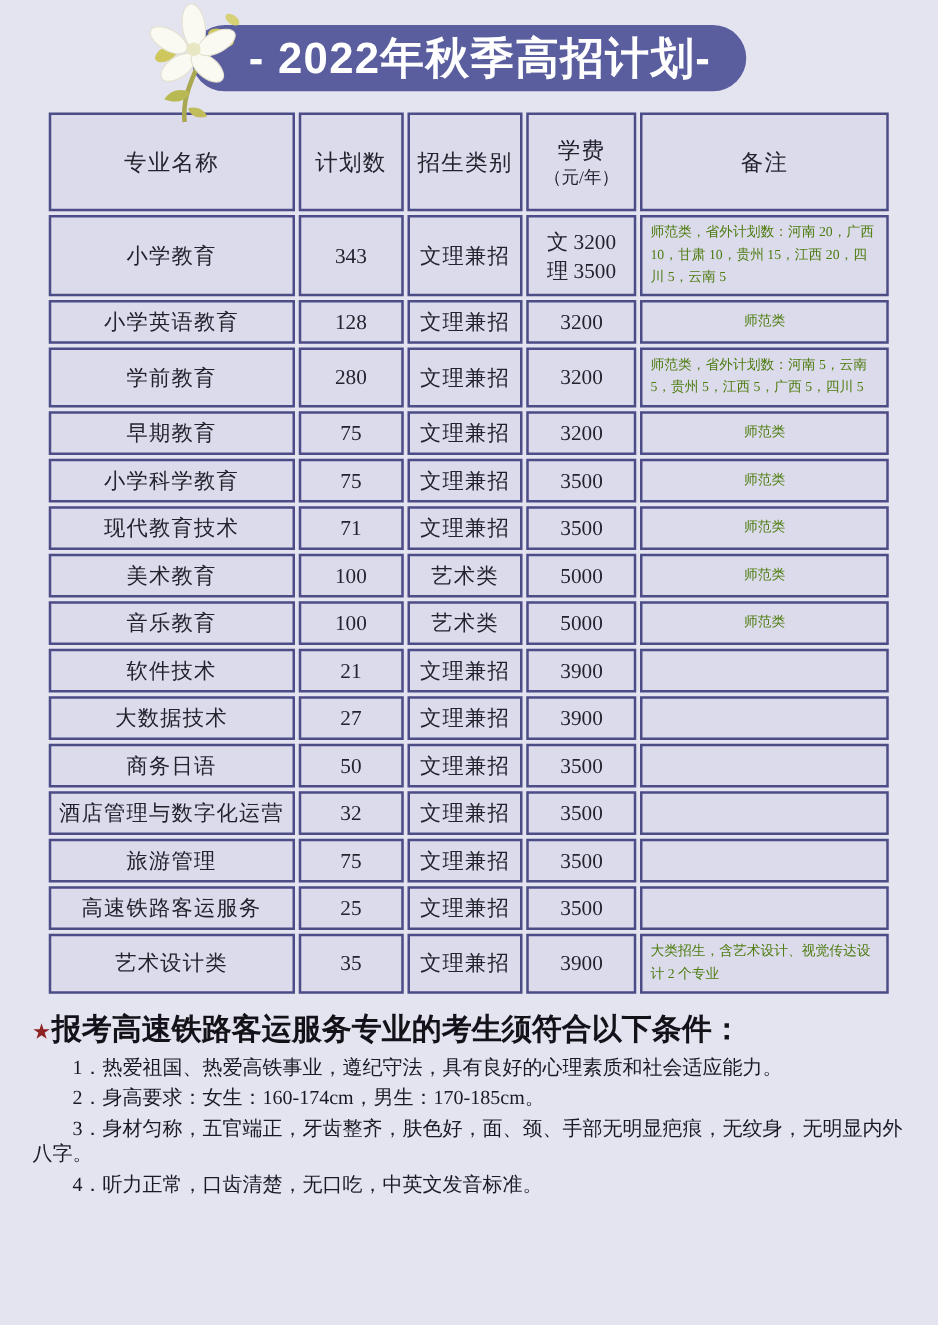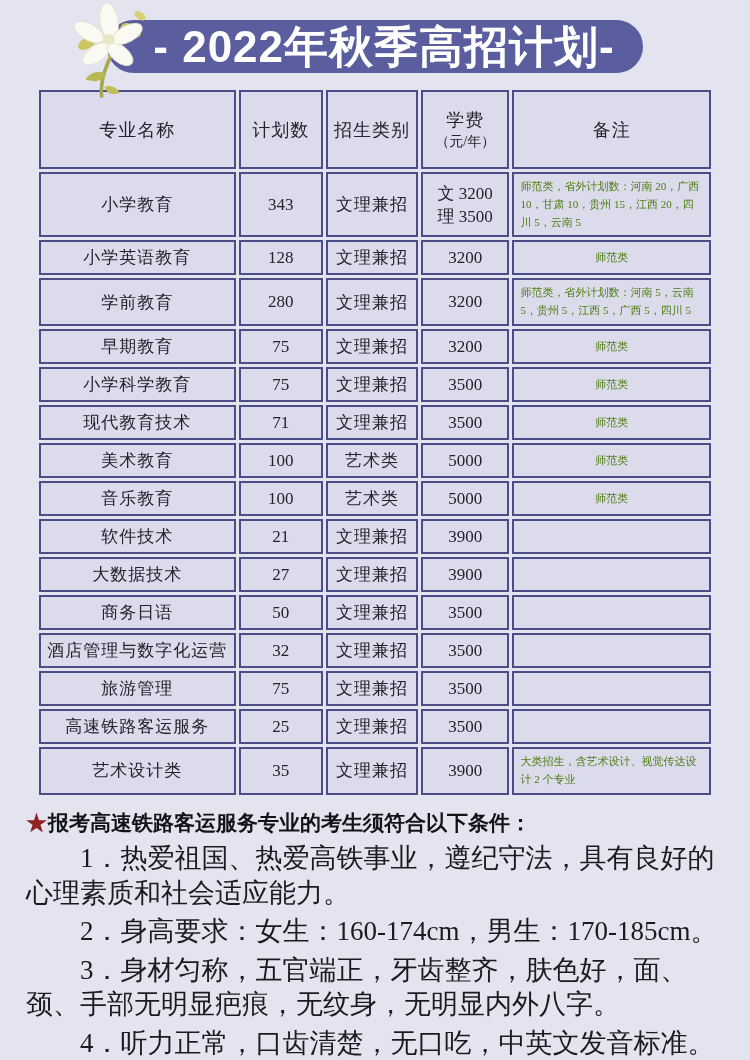--- a/index.html
+++ b/index.html
@@ -19,21 +19,21 @@
   .banner-wrap {
     position: relative;
     width: max-content;
     margin: 20px auto 14px;
   }
   .banner {
     background: #5a5e9e;
     color: #ffffff;
     font-family: "Liberation Sans", "DejaVu Sans", sans-serif;
     font-weight: bold;
-    font-size: 44px;
+    font-size: 35px;
     line-height: 53px;
     height: 53px;
     padding: 0 28px 0 46px;
     border-radius: 27px;
     letter-spacing: 1px;
     white-space: nowrap;
   }
   .flower {
     position: absolute;
     left: -44px;
@@ -91,34 +91,34 @@
     color: #4d7c0f;
   }
   td.note.long { text-align: left; }
 
   
   .notes {
     margin: 12px 26px 0;
   }
   .notes-heading {
     margin: 0 0 3px 0;
-    font-family: Liberation Serif, serif;
+    font-family: Liberation Mono, monospace;
     font-weight: bold;
-    font-size: 21px;
+    font-size: 24px;
     line-height: 1.3;
     color: #121218;
   }
   .notes-heading .star {
     color: #8f2222;
     margin-right: 1px;
   }
   .note-item {
     margin: 4px 0 0 0;
     text-indent: 2em;
-    font-size: 27px;
+    font-size: 16px;
     line-height: 1.28;
     color: #1a1a22;
   }
 </style>
 </head>
 <body>
 
 <div class="page">
 
   <header class="banner-wrap">

